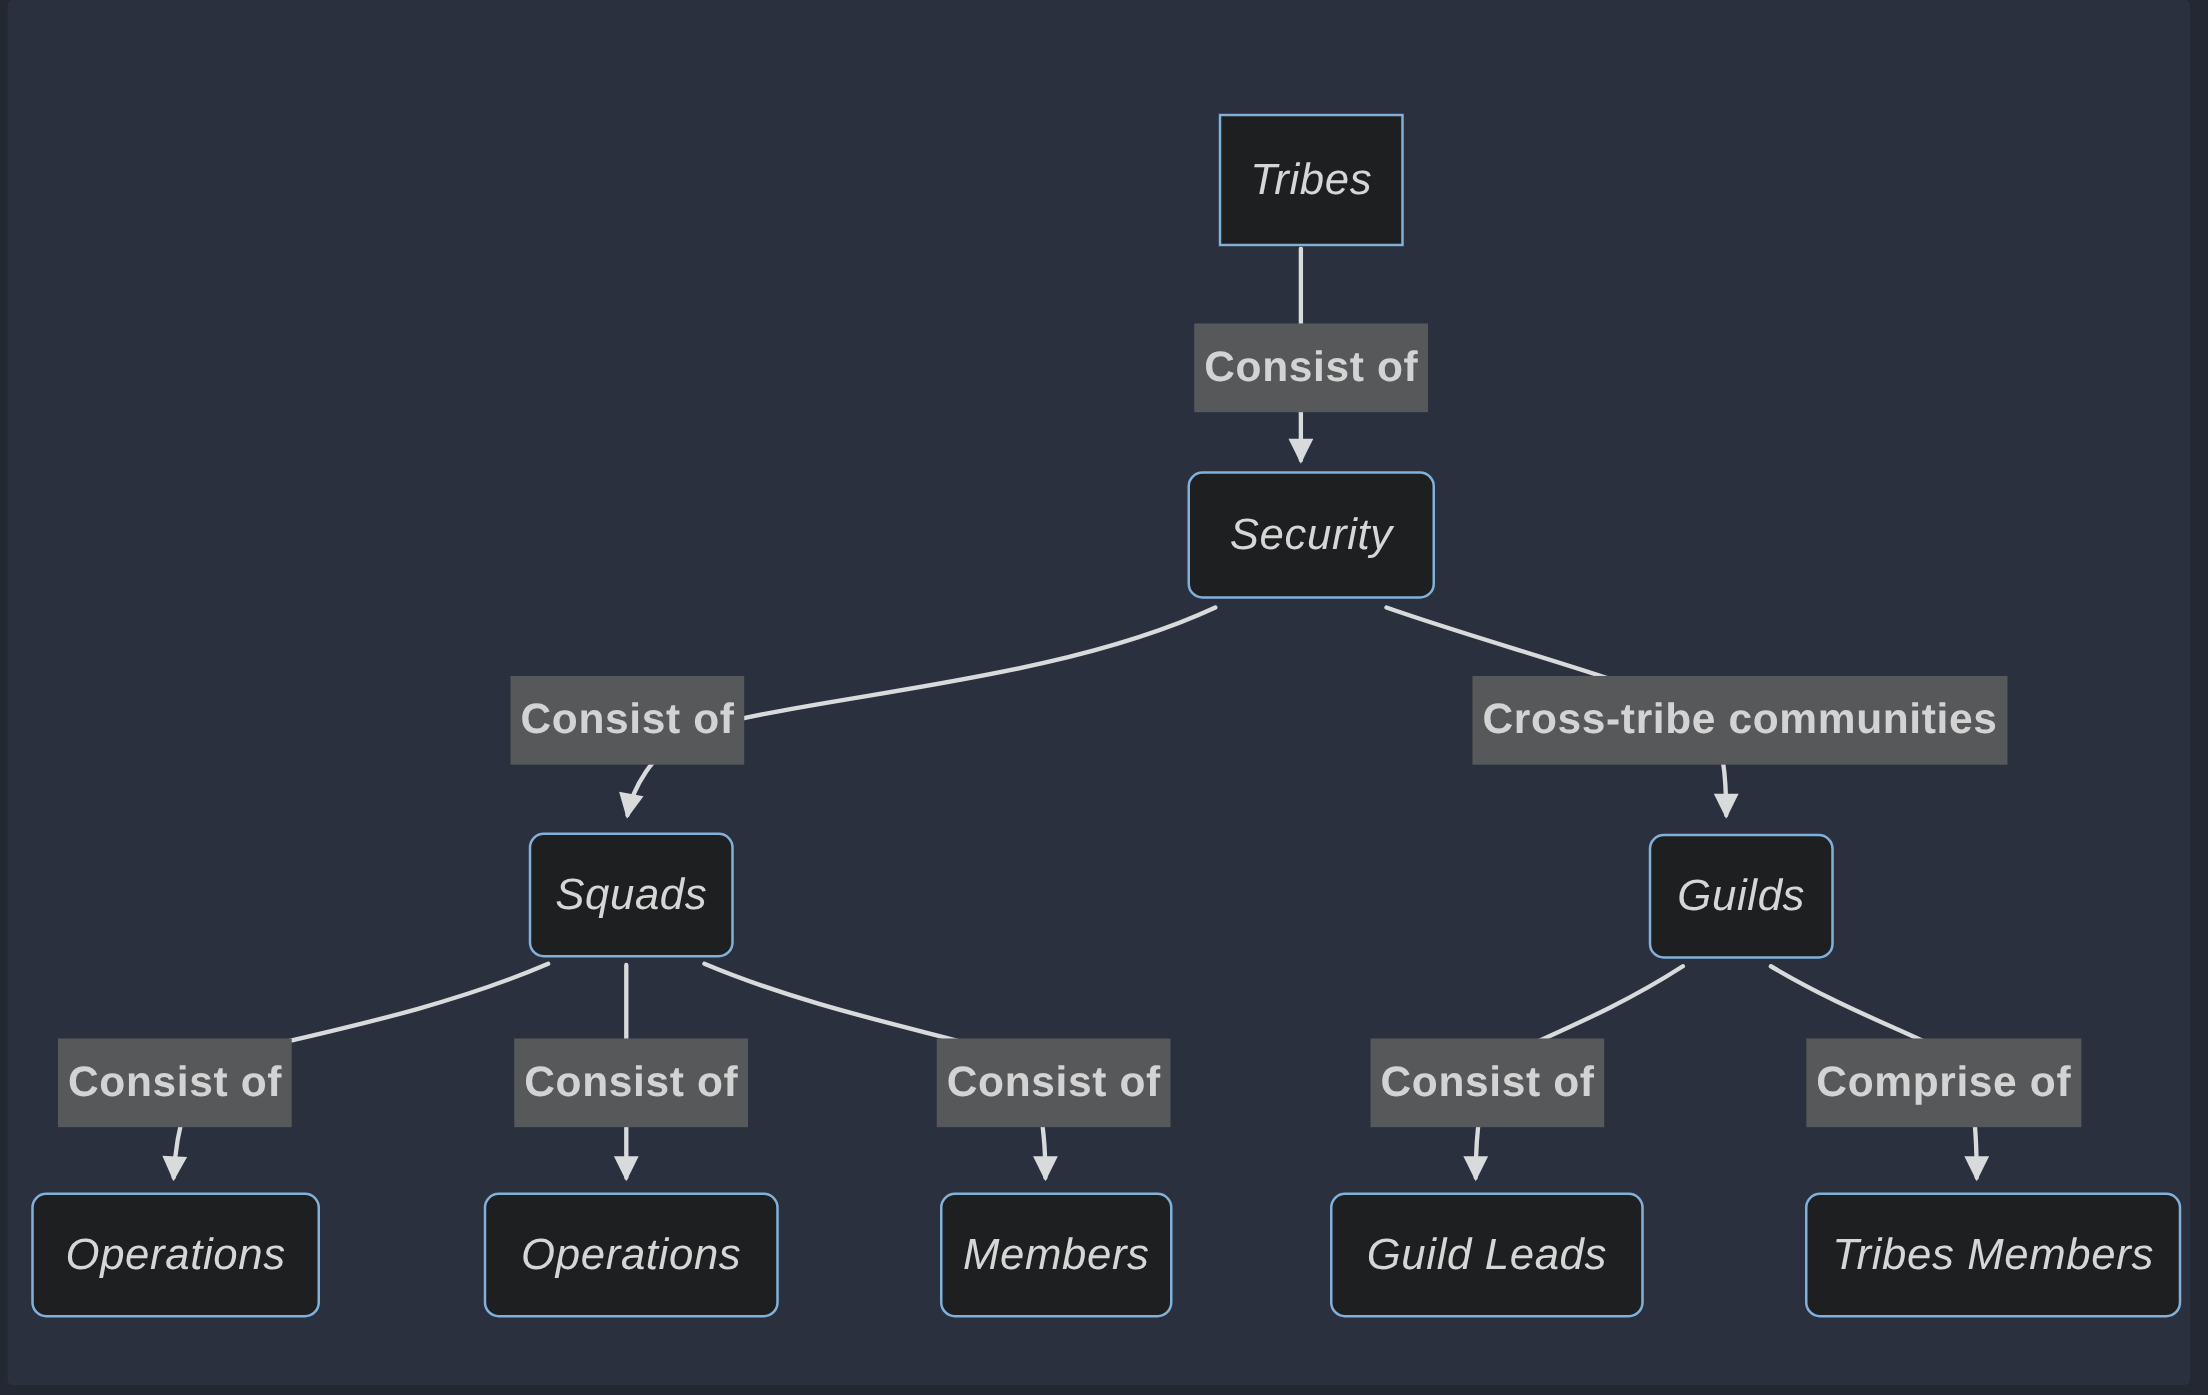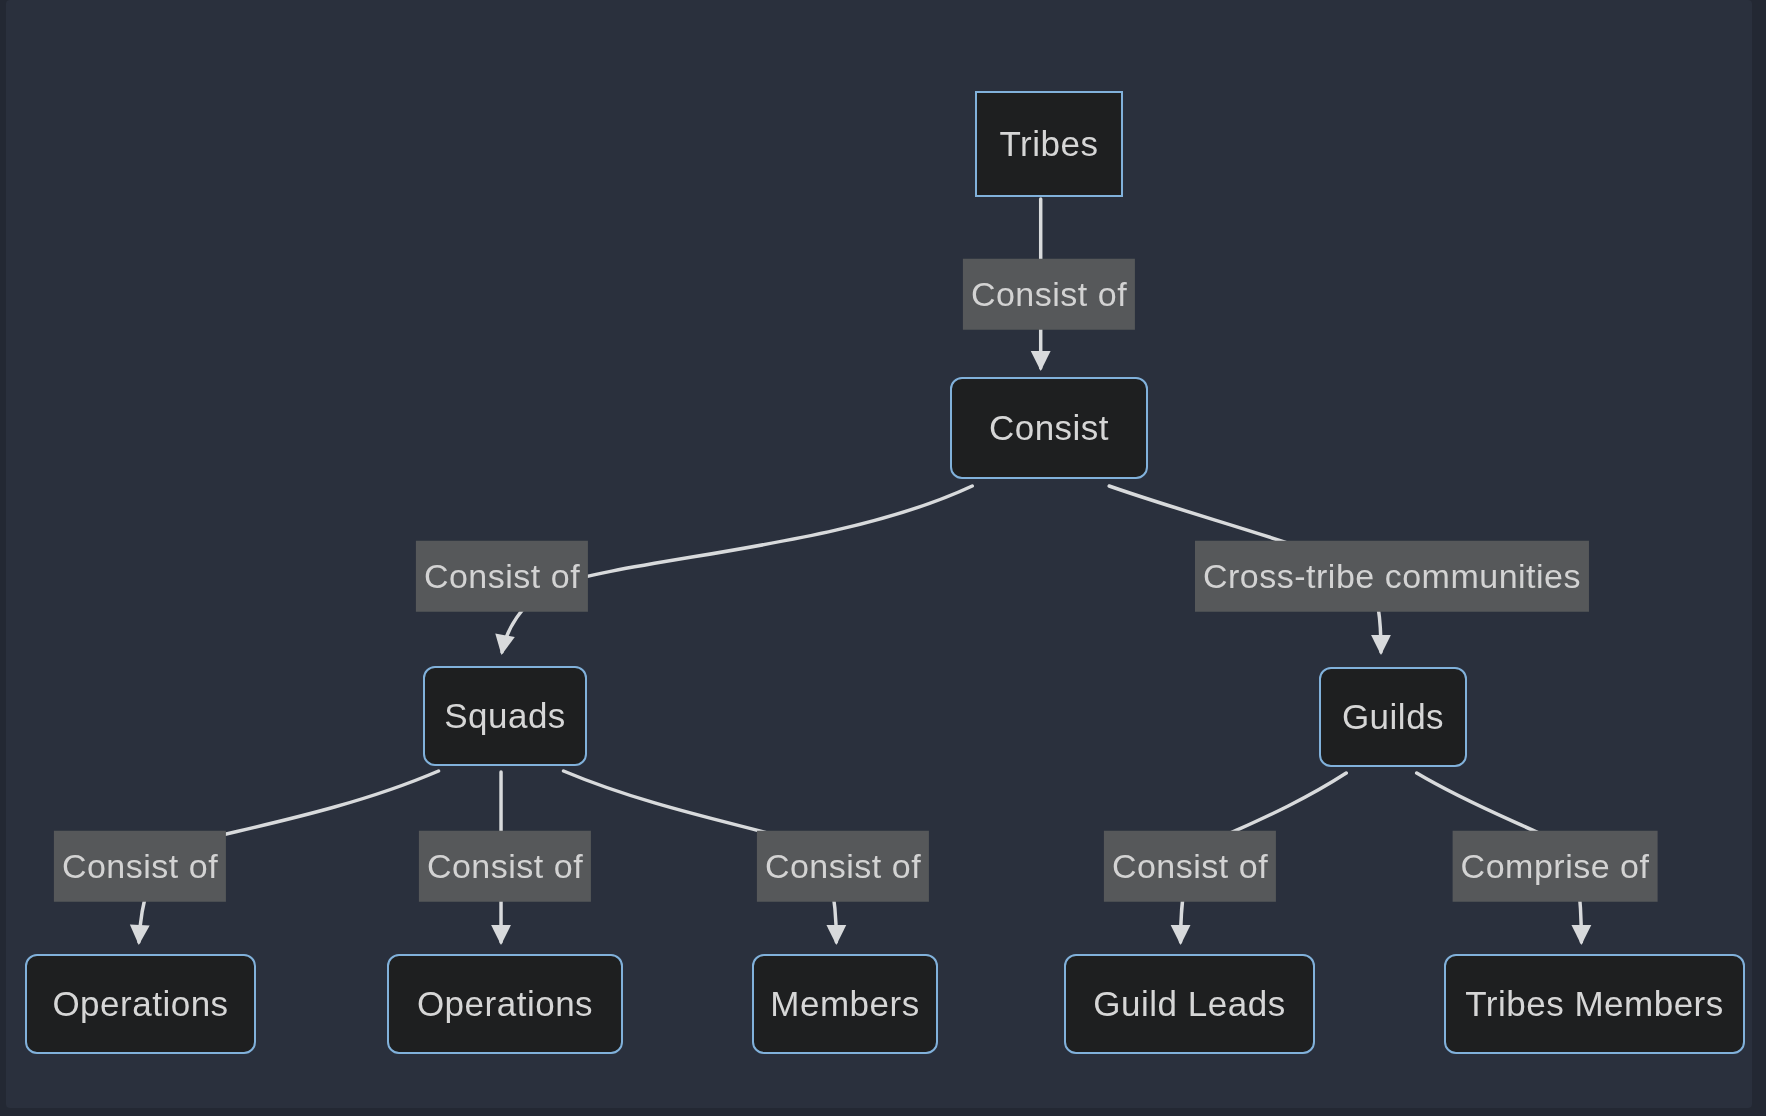--- a/index.html
+++ b/index.html
@@ -39,35 +39,37 @@
     background: #1e1f20;
     border: 2.5px solid #81b1db;
     border-radius: 12px;
     display: flex;
     align-items: center;
     justify-content: center;
     color: #d6d6d6;
     font-size: 35px;
     white-space: nowrap;
     letter-spacing: 0.5px;
+    font-style: italic;
   }
   .node.square {
     border-radius: 0;
     border-width: 2px;
   }
   .edge-label {
     position: absolute;
     transform: translate(-50%, -50%);
     background: #56585a;
     color: #d3d3d3;
     font-size: 34px;
     line-height: 1.25;
     padding: 14px 8px;
     white-space: nowrap;
     letter-spacing: 0.5px;
+    font-weight: bold;
   }
 </style>
 </head>
 <body>
 
 <div id="canvas">
 
   <svg id="edge-layer" viewBox="0 0 1760 1108" preserveAspectRatio="none">
     <defs>
       <marker id="arrow" markerUnits="userSpaceOnUse" markerWidth="24" markerHeight="24" viewBox="0 0 12 12" refX="9.5" refY="6" orient="auto">
@@ -79,21 +81,21 @@
     <path class="edge" d="M 1112,486 C 1204,518 1324,548 1370,574 C 1384,592 1386,622 1386,652" marker-end="url(#arrow)"></path>
     <path class="edge" d="M 436,771 C 340,812 230,830 170,847 C 146,864 136,902 134,942" marker-end="url(#arrow)"></path>
     <path class="edge" d="M 499,772 L 499,942" marker-end="url(#arrow)"></path>
     <path class="edge" d="M 562,771 C 660,812 772,830 814,847 C 832,864 837,902 837,942" marker-end="url(#arrow)"></path>
     <path class="edge" d="M 1351,773 C 1290,812 1232,832 1201,849 C 1188,866 1184,906 1184,942" marker-end="url(#arrow)"></path>
     <path class="edge" d="M 1422,773 C 1488,812 1552,832 1574,849 C 1586,866 1588,906 1588,942" marker-end="url(#arrow)"></path>
   </svg>
 
   <div class="node square" style="left:969px; top:91px; width:148px; height:106px;">Tribes</div>
 
-  <div class="node" style="left:944px; top:377px; width:198px; height:102px;">Consist</div>
+  <div class="node" style="left:944px; top:377px; width:198px; height:102px;">Security</div>
 
   <div class="node" style="left:417px; top:666px; width:164px; height:100px;">Squads</div>
 
   <div class="node" style="left:1313px; top:667px; width:148px; height:100px;">Guilds</div>
 
   <div class="node" style="left:19px; top:954px; width:231px; height:100px;">Operations</div>
 
   <div class="node" style="left:381px; top:954px; width:236px; height:100px;">Operations</div>
 
   <div class="node" style="left:746px; top:954px; width:186px; height:100px;">Members</div>

